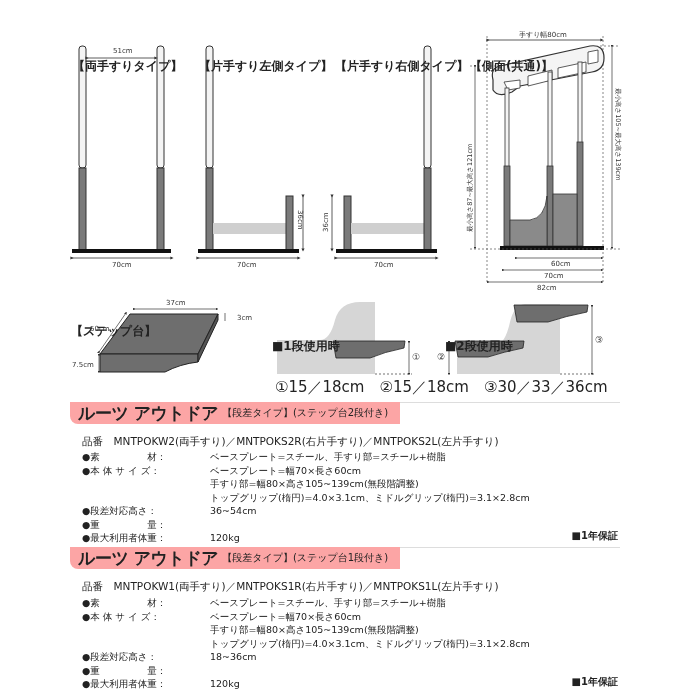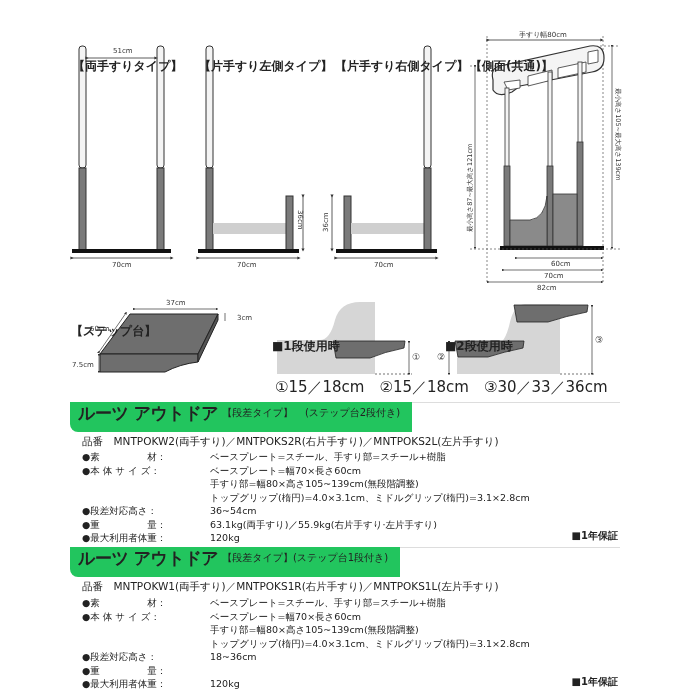--- a/index.html
+++ b/index.html
@@ -1,21 +1,21 @@
 <!DOCTYPE html>
 <html><head>
 <meta charset="utf-8">
 <style>
   html,body{margin:0;padding:0;background:#fff;}
   body{width:700px;height:700px;position:relative;overflow:hidden;font-family:"DejaVu Sans",sans-serif;color:#222;}
   .abs{position:absolute;}
   .lbl{font-size:12px;font-weight:bold;color:#222;white-space:nowrap;margin-top:40px;}
   .dim{font-size:7px;color:#333;white-space:nowrap;}
   svg{position:absolute;left:0;top:0;}
-  .sec-head{position:absolute;left:70px;height:22px;background:#22c55e;border-radius:0 0 0 8px;display:flex;align-items:center;padding:0 12px 8px 8px;}
+  .sec-head{position:absolute;left:70px;height:22px;background:#fca5a5;border-radius:0 0 0 8px;display:flex;align-items:center;padding:0 12px 0 8px;}
   .sec-head .t1{font-size:17px;font-weight:bold;color:#222;letter-spacing:-0.5px;}
   .sec-head .t2{font-size:10px;font-weight:normal;color:#222;margin-left:4px;}
   .sec-line{position:absolute;left:70px;width:550px;height:1px;background:#ddd;}
   .spec{position:absolute;left:82px;font-size:9.5px;line-height:13.5px;color:#222;}
   .spec .row{display:flex;white-space:nowrap;}
   .spec .k{width:128px;flex:none;}
   .hinban{position:absolute;left:82px;font-size:10.5px;color:#222;white-space:nowrap;}
   .warranty{position:absolute;right:82px;font-size:10px;font-weight:bold;white-space:nowrap;}
 </style>
 </head>
@@ -143,21 +143,21 @@
 <div class="abs dim" style="left:412px;top:352px;font-size:9px">①</div>
 <div class="abs lbl" style="left:445px;top:298px">■2段使用時</div>
 <div class="abs dim" style="left:437px;top:352px;font-size:9px">②</div>
 <div class="abs dim" style="left:595px;top:335px;font-size:9px">③</div>
 <div class="abs" style="left:275px;top:378px;font-size:15px;color:#222;white-space:nowrap">①15／18cm　②15／18cm　③30／33／36cm</div>
 
 <div class="sec-line" style="top:402px"></div>
 <div class="sec-head" style="top:402px">
   <span class="t1">ルーツ アウトドア</span>
   <span class="t2">【段差タイプ】</span>
-  <span class="t2" style="margin-left:12px">(ステップ台2段付き)</span>
+  <span class="t2" style="margin-left:0">(ステップ台2段付き)</span>
 </div>
 <div class="hinban" style="top:435px">品番　MNTPOKW2(両手すり)／MNTPOKS2R(右片手すり)／MNTPOKS2L(左片手すり)</div>
 <div class="spec" style="top:450px">
   <div class="row">
       <span class="k">●素　　　　　材：</span>
       <span>ベースプレート=スチール、手すり部=スチール+樹脂</span>
     </div>
   <div class="row">
       <span class="k">●本 体 サ イ ズ：</span>
       <span>ベースプレート=幅70×長さ60cm</span>
@@ -169,21 +169,20 @@
   <div class="row">
       <span class="k"></span>
       <span>トップグリップ(楕円)=4.0×3.1cm、ミドルグリップ(楕円)=3.1×2.8cm</span>
     </div>
   <div class="row">
       <span class="k">●段差対応高さ：</span>
       <span>36~54cm</span>
     </div>
   <div class="row">
       <span class="k">●重　　　　　量：</span>
-      <span>63.1kg(両手すり)／55.9kg(右片手すり·左片手すり)</span>
     </div>
   <div class="row">
       <span class="k">●最大利用者体重：</span>
       <span>120kg</span>
     </div>
 </div>
 <div class="warranty" style="top:529px">■1年保証</div>
 
 <div class="sec-line" style="top:547px"></div>
 <div class="sec-head" style="top:547px">

